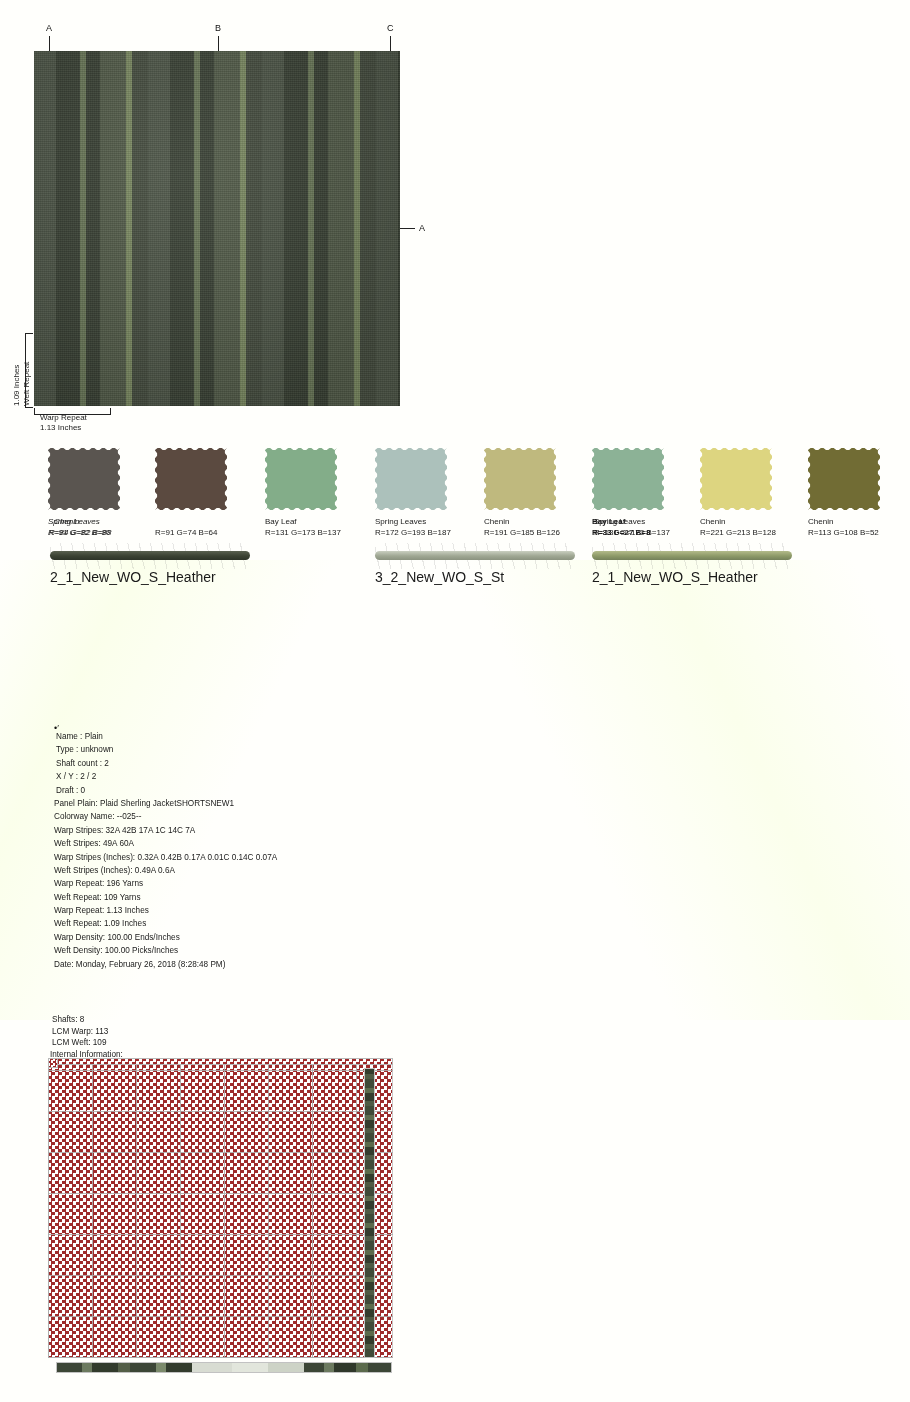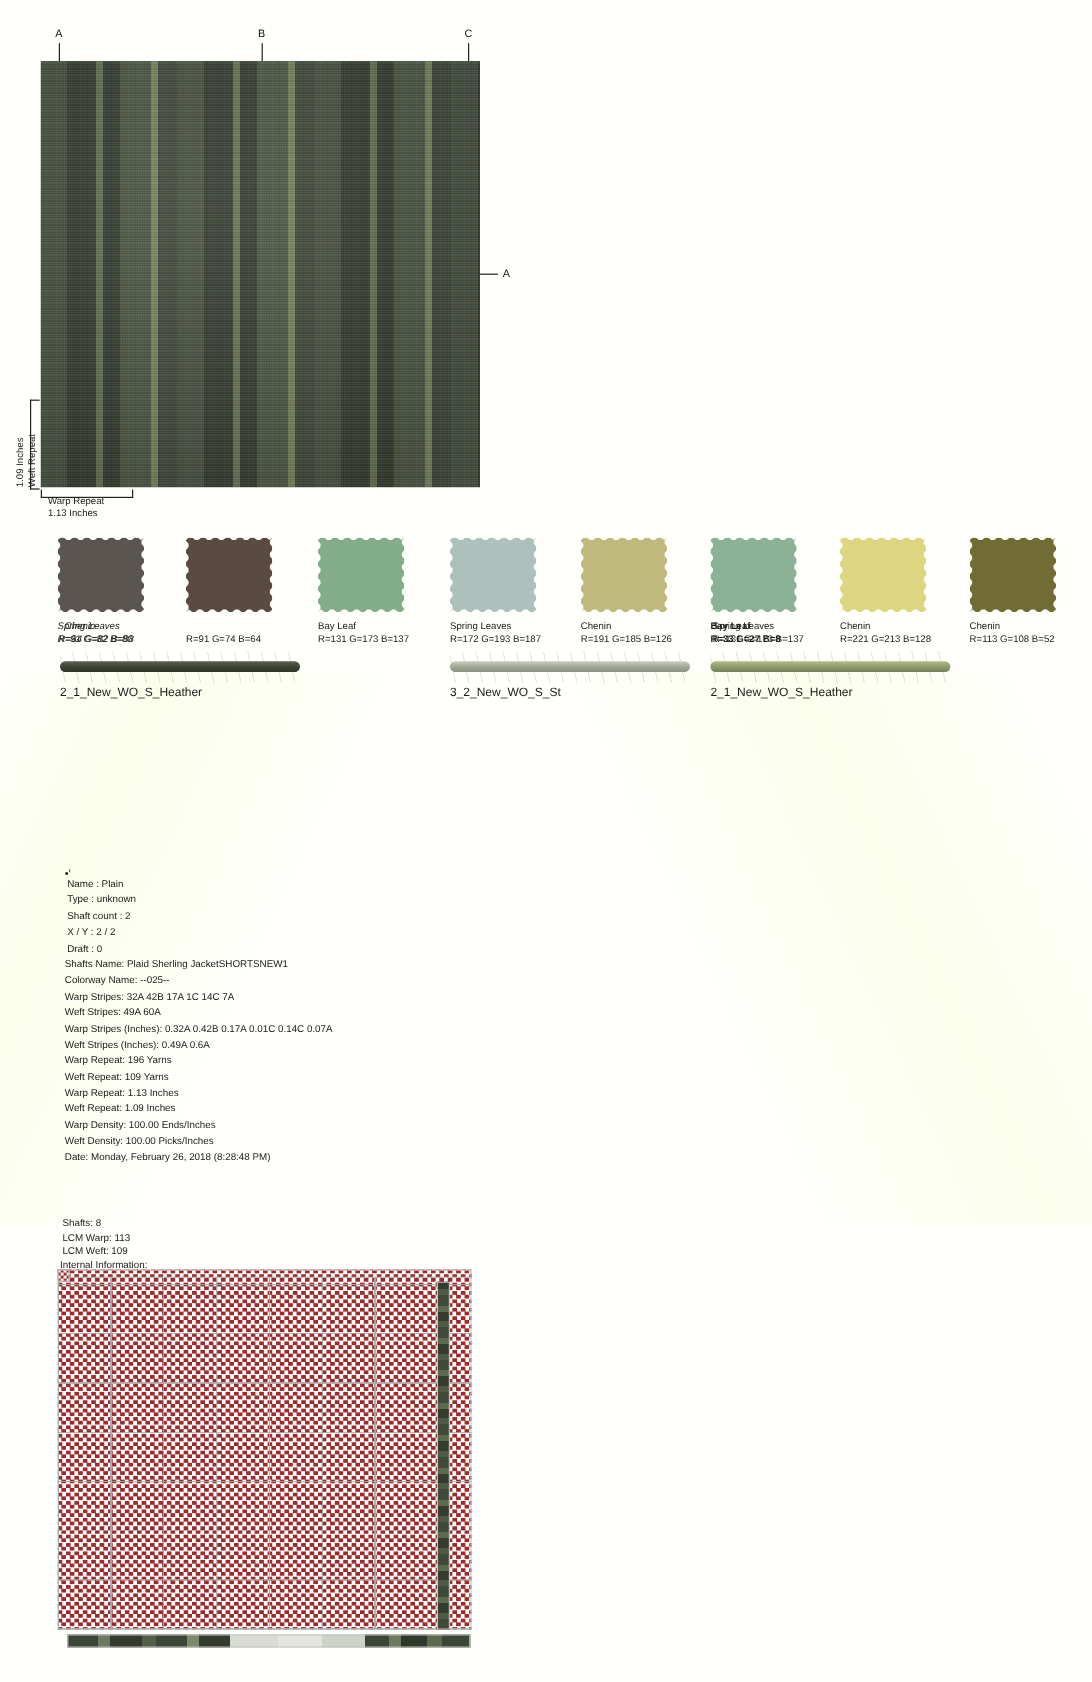--- a/index.html
+++ b/index.html
@@ -71,21 +71,21 @@
   
   .yarn{position:absolute;height:26px;}
   .yarn .core{
     position:absolute;left:0;right:0;top:8px;height:9px;
     border-radius:5px;
   }
   .yarn .halo{
     position:absolute;inset:0;opacity:.55;
     background:repeating-linear-gradient(78deg, rgba(120,120,120,.00) 0 4px, rgba(110,110,110,.30) 4px 5px, rgba(120,120,120,0) 5px 11px);
   }
-  .yarn-name{font-size:10px;line-height:11px;white-space:nowrap;position:absolute;}
+  .yarn-name{font-size:14px;line-height:11px;white-space:nowrap;position:absolute;}
 
   
   #spec{left:54px;top:730px;font-size:8.2px;line-height:13.4px;white-space:nowrap;}
   #spec .ln{height:13.4px;}
   #spec .grp1{padding-left:2px;}
   #marker{position:absolute;left:54px;top:724px;font-size:9px;line-height:9px;color:#111;}
 
   
   #botinfo{left:52px;top:1014px;font-size:8.2px;line-height:11.6px;white-space:nowrap;}
 
@@ -309,21 +309,21 @@
 <div class="yarn-name" style="left:592px;top:572px;">2_1_New_WO_S_Heather</div>
 
 <div class="abs" id="marker">•′</div>
 
 <div class="abs" id="spec">
   <div class="ln grp1">Name : Plain</div>
   <div class="ln grp1">Type : unknown</div>
   <div class="ln grp1">Shaft count : 2</div>
   <div class="ln grp1">X / Y : 2 / 2</div>
   <div class="ln grp1">Draft : 0</div>
-  <div class="ln">Shafts Name: Plaid Sherling JacketSHORTSNEW1</div>
+  <div class="ln">Panel Plain: Plaid Sherling JacketSHORTSNEW1</div>
   <div class="ln">Colorway Name: --025--</div>
   <div class="ln">Warp Stripes: 32A 42B 17A 1C 14C 7A</div>
   <div class="ln">Weft Stripes: 49A 60A</div>
   <div class="ln">Warp Stripes (Inches): 0.32A 0.42B 0.17A 0.01C 0.14C 0.07A</div>
   <div class="ln">Weft Stripes (Inches): 0.49A 0.6A</div>
   <div class="ln">Warp Repeat: 196 Yarns</div>
   <div class="ln">Weft Repeat: 109 Yarns</div>
   <div class="ln">Warp Repeat: 1.13 Inches</div>
   <div class="ln">Weft Repeat: 1.09 Inches</div>
   <div class="ln">Warp Density: 100.00 Ends/Inches</div>

